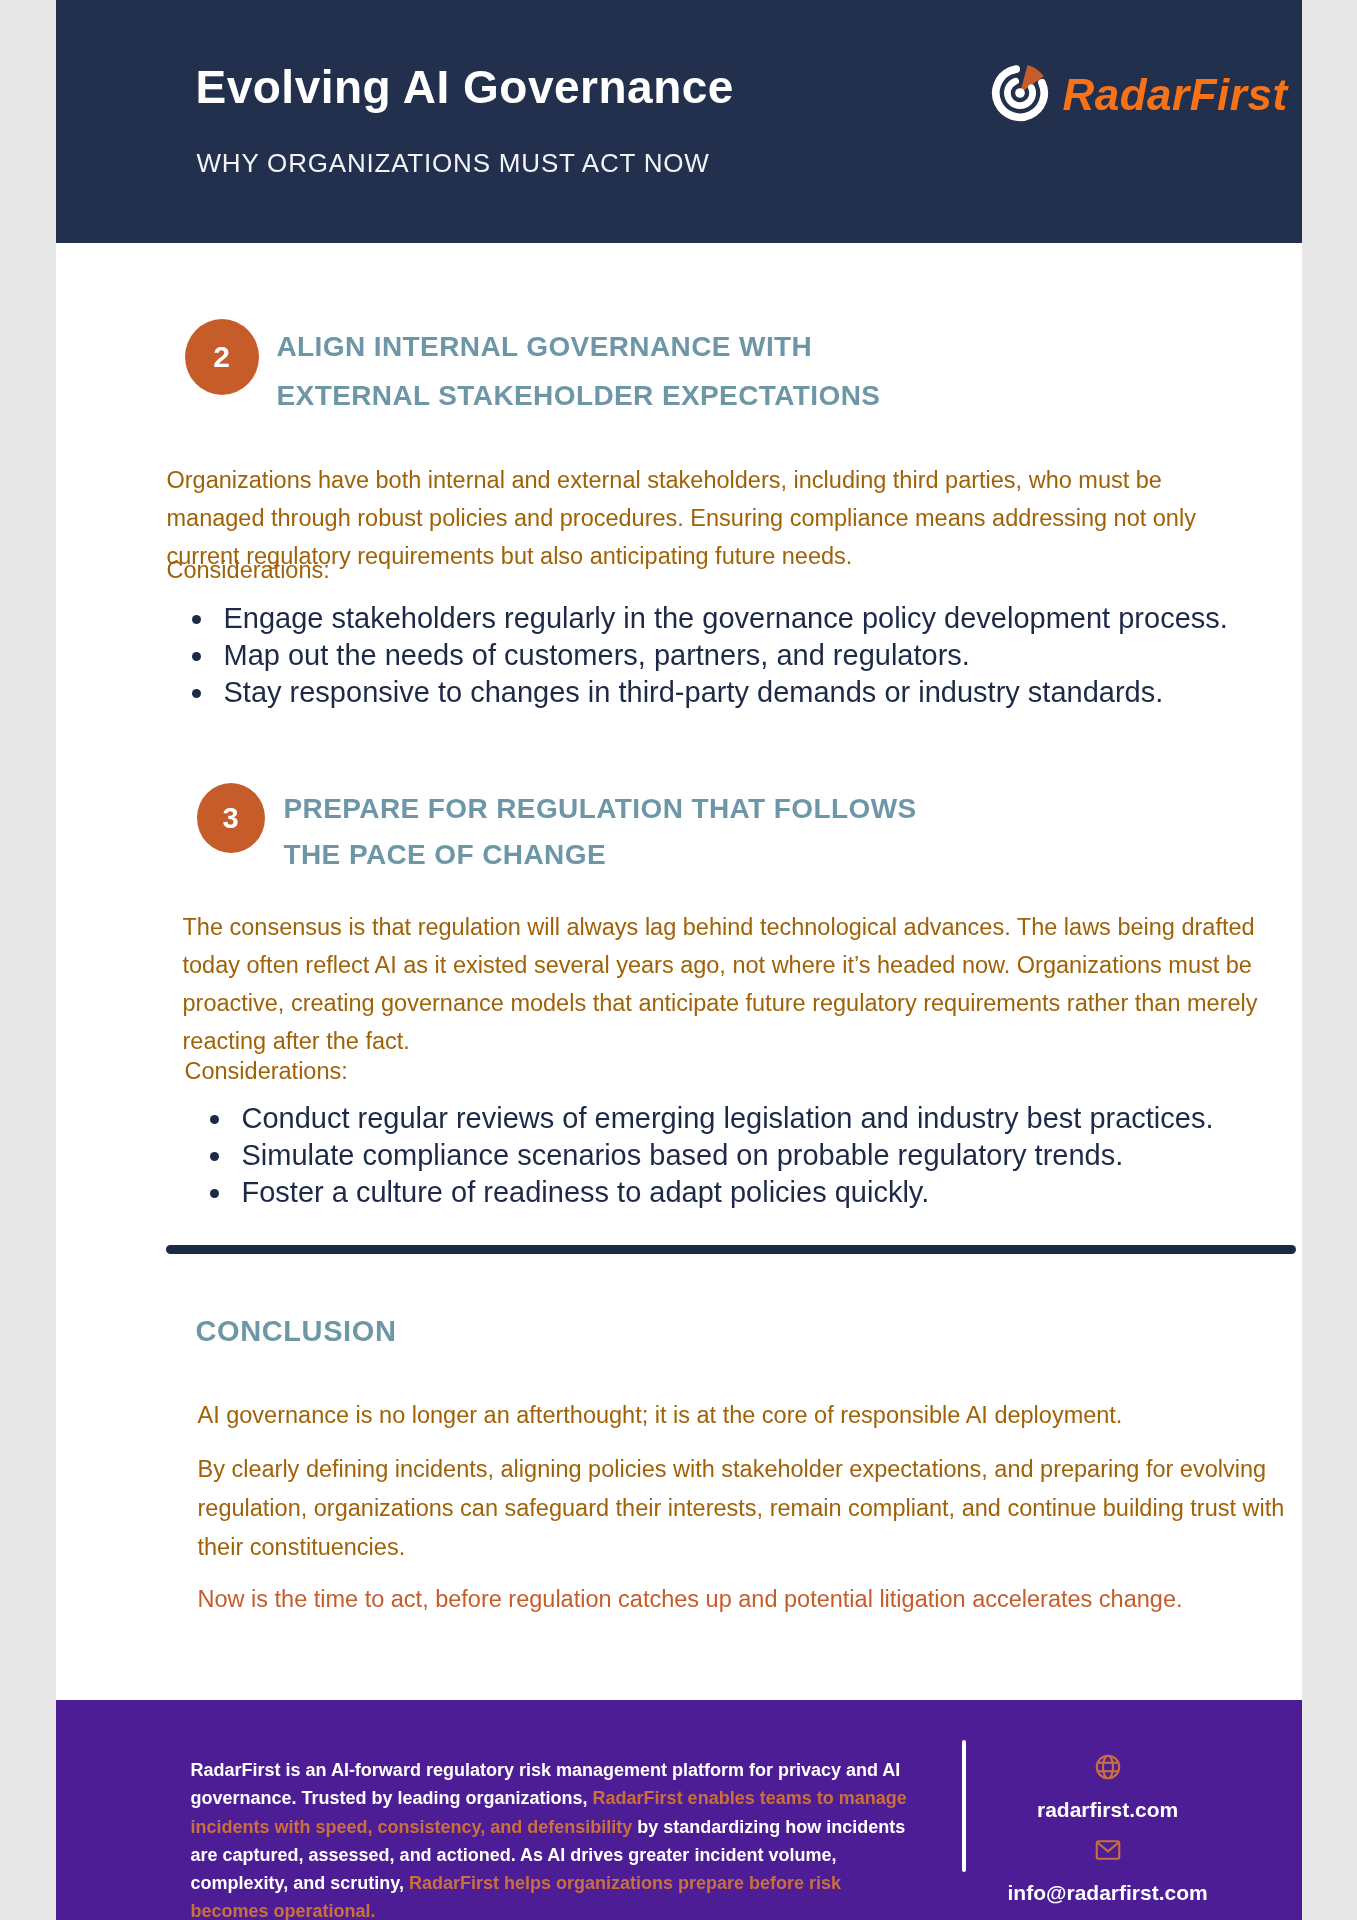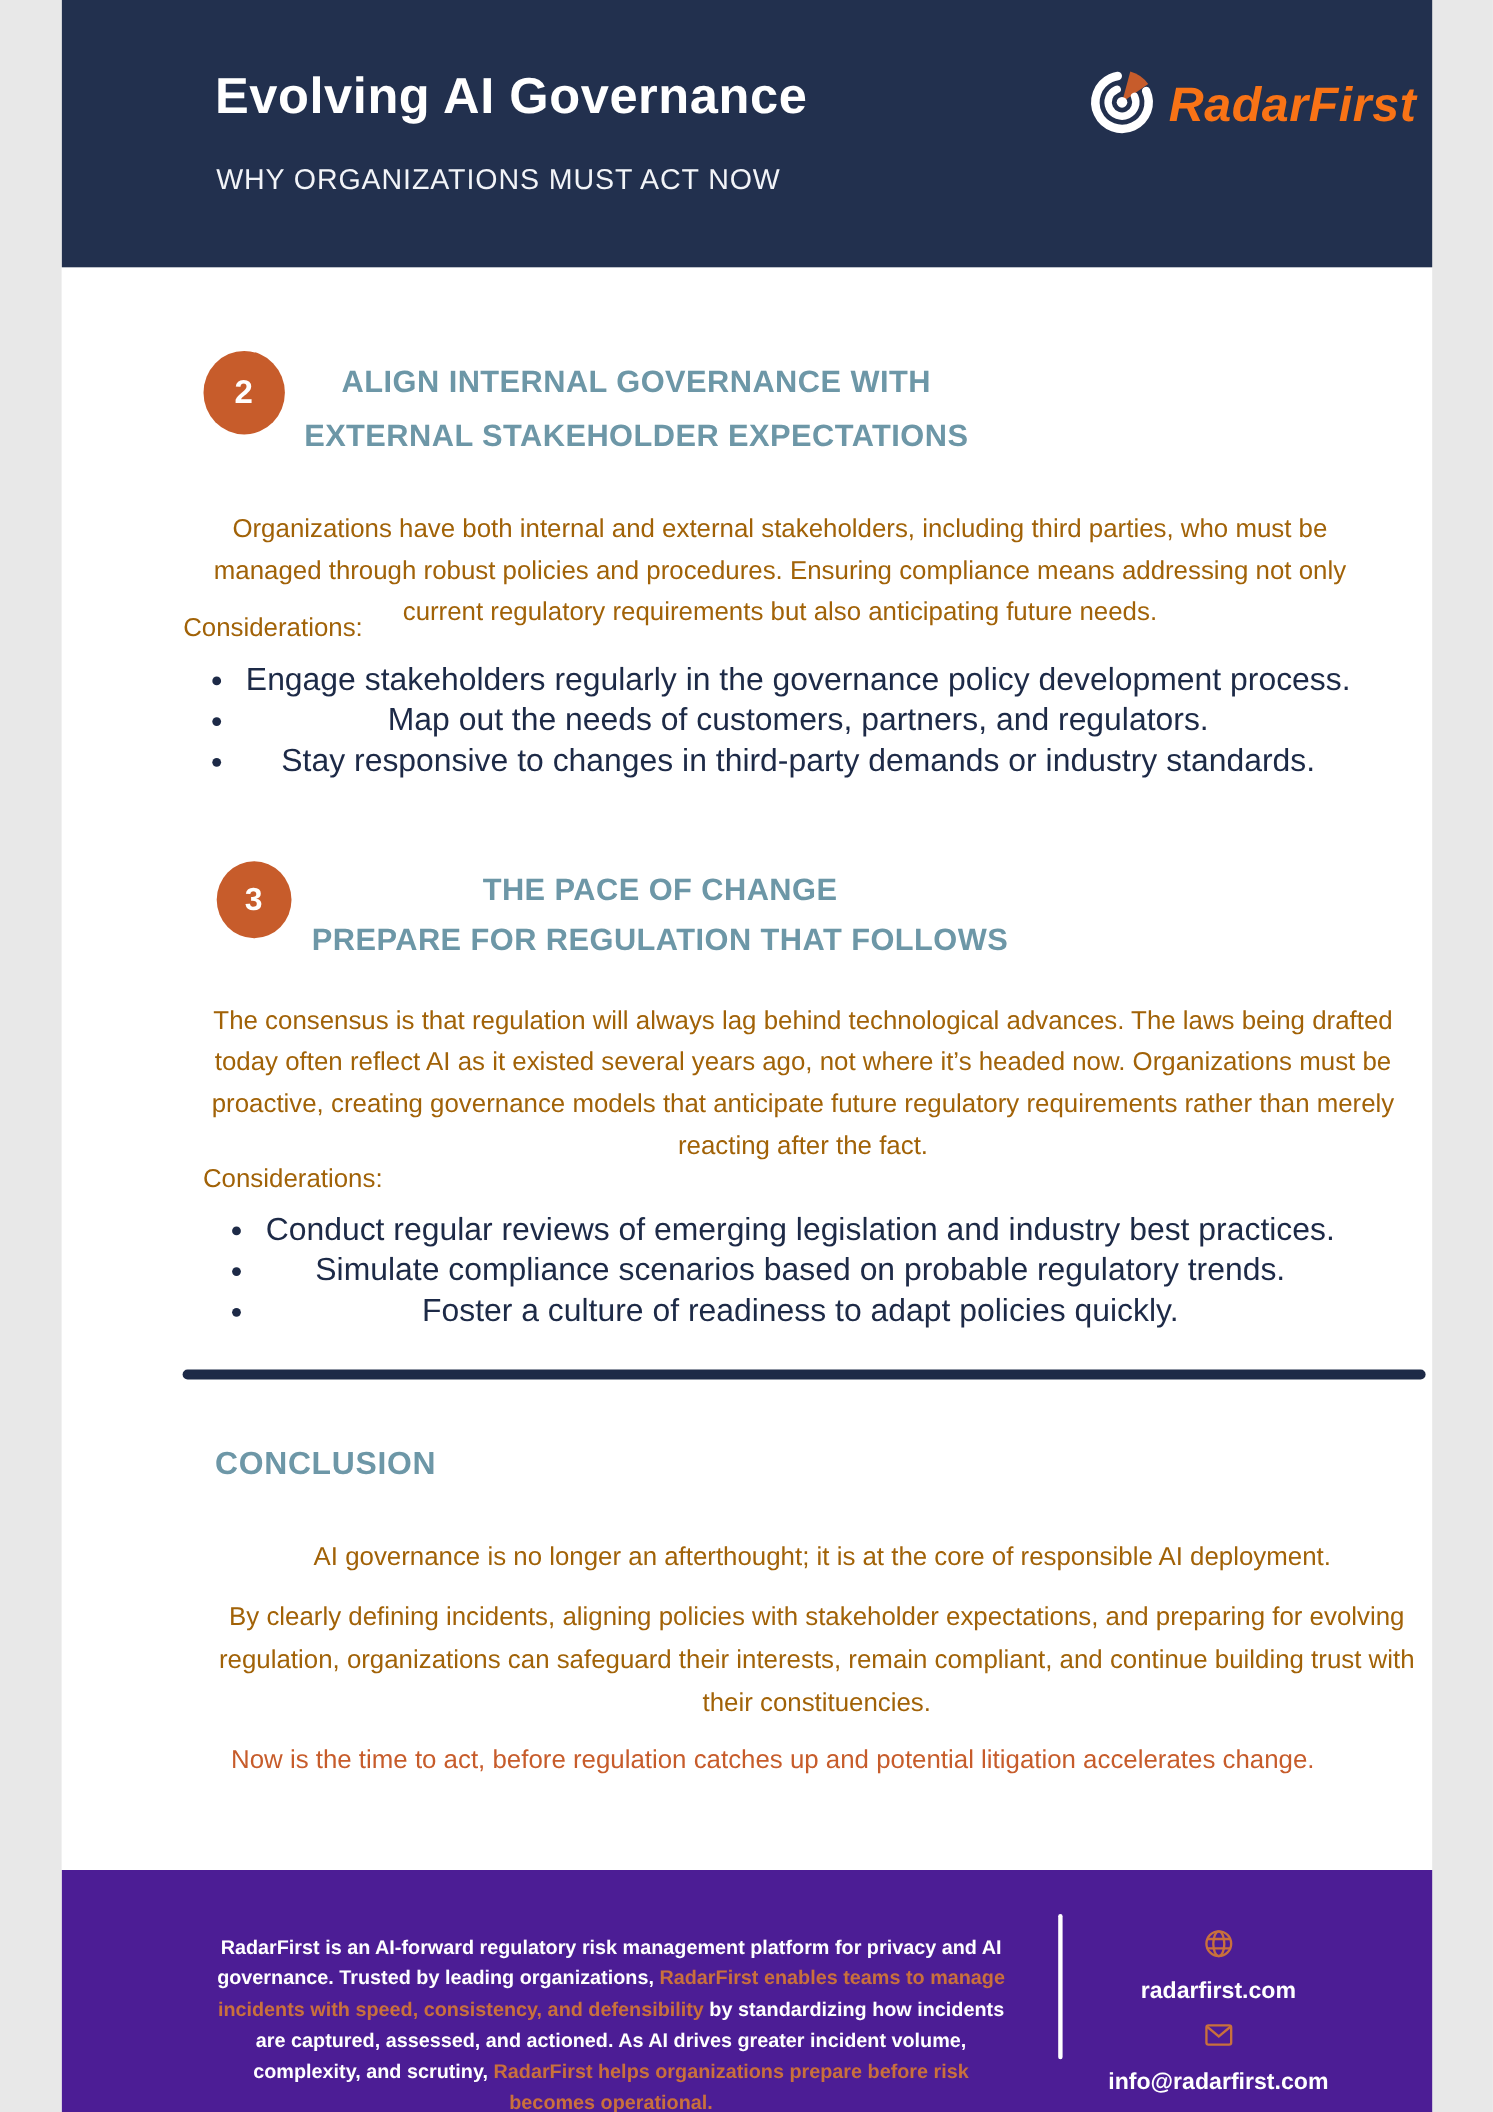--- a/index.html
+++ b/index.html
@@ -3,21 +3,20 @@
 <meta charset="utf-8">
 <style>
   html,body{margin:0;padding:0;background:#e8e8e8;}
   .page{
     position:relative;
     width:1246px;height:1920px;
     background:#ffffff;
     font-family:"Liberation Sans", sans-serif;
     overflow:hidden;
     margin:0 auto;
-    text-align:center;
   }
   
   .header{
     position:absolute;left:0;top:0;width:1357px;height:243px;
     background:#22304E;
   }
   .header-title{
     position:absolute;left:140px;top:60px;
     color:#ffffff;font-size:46px;font-weight:bold;letter-spacing:.5px;
     margin:0;
@@ -134,22 +133,22 @@
   <ul class="bullets bullets-2">
     <li>Engage stakeholders regularly in the governance policy development process.</li>
     <li>Map out the needs of customers, partners, and regulators.</li>
     <li>Stay responsive to changes in third-party demands or industry standards.</li>
   </ul>
 
   <div class="num-badge badge-3">
     <span>3</span>
   </div>
   <div class="sec-heading heading-3">
+    <span>PREPARE FOR REGULATION THAT FOLLOWS</span>
     <span>THE PACE OF CHANGE</span>
-    <span>PREPARE FOR REGULATION THAT FOLLOWS</span>
   </div>
   <p class="body-text p-sec3">The consensus is that regulation will always lag behind technological advances. The laws being drafted today often reflect AI as it existed several years ago, not where it’s headed now. Organizations must be proactive, creating governance models that anticipate future regulatory requirements rather than merely reacting after the fact.</p>
   <div class="body-text consider-3">Considerations:</div>
   <ul class="bullets bullets-3">
     <li>Conduct regular reviews of emerging legislation and industry best practices.</li>
     <li>Simulate compliance scenarios based on probable regulatory trends.</li>
     <li>Foster a culture of readiness to adapt policies quickly.</li>
   </ul>
 
   <div class="divider"></div>

